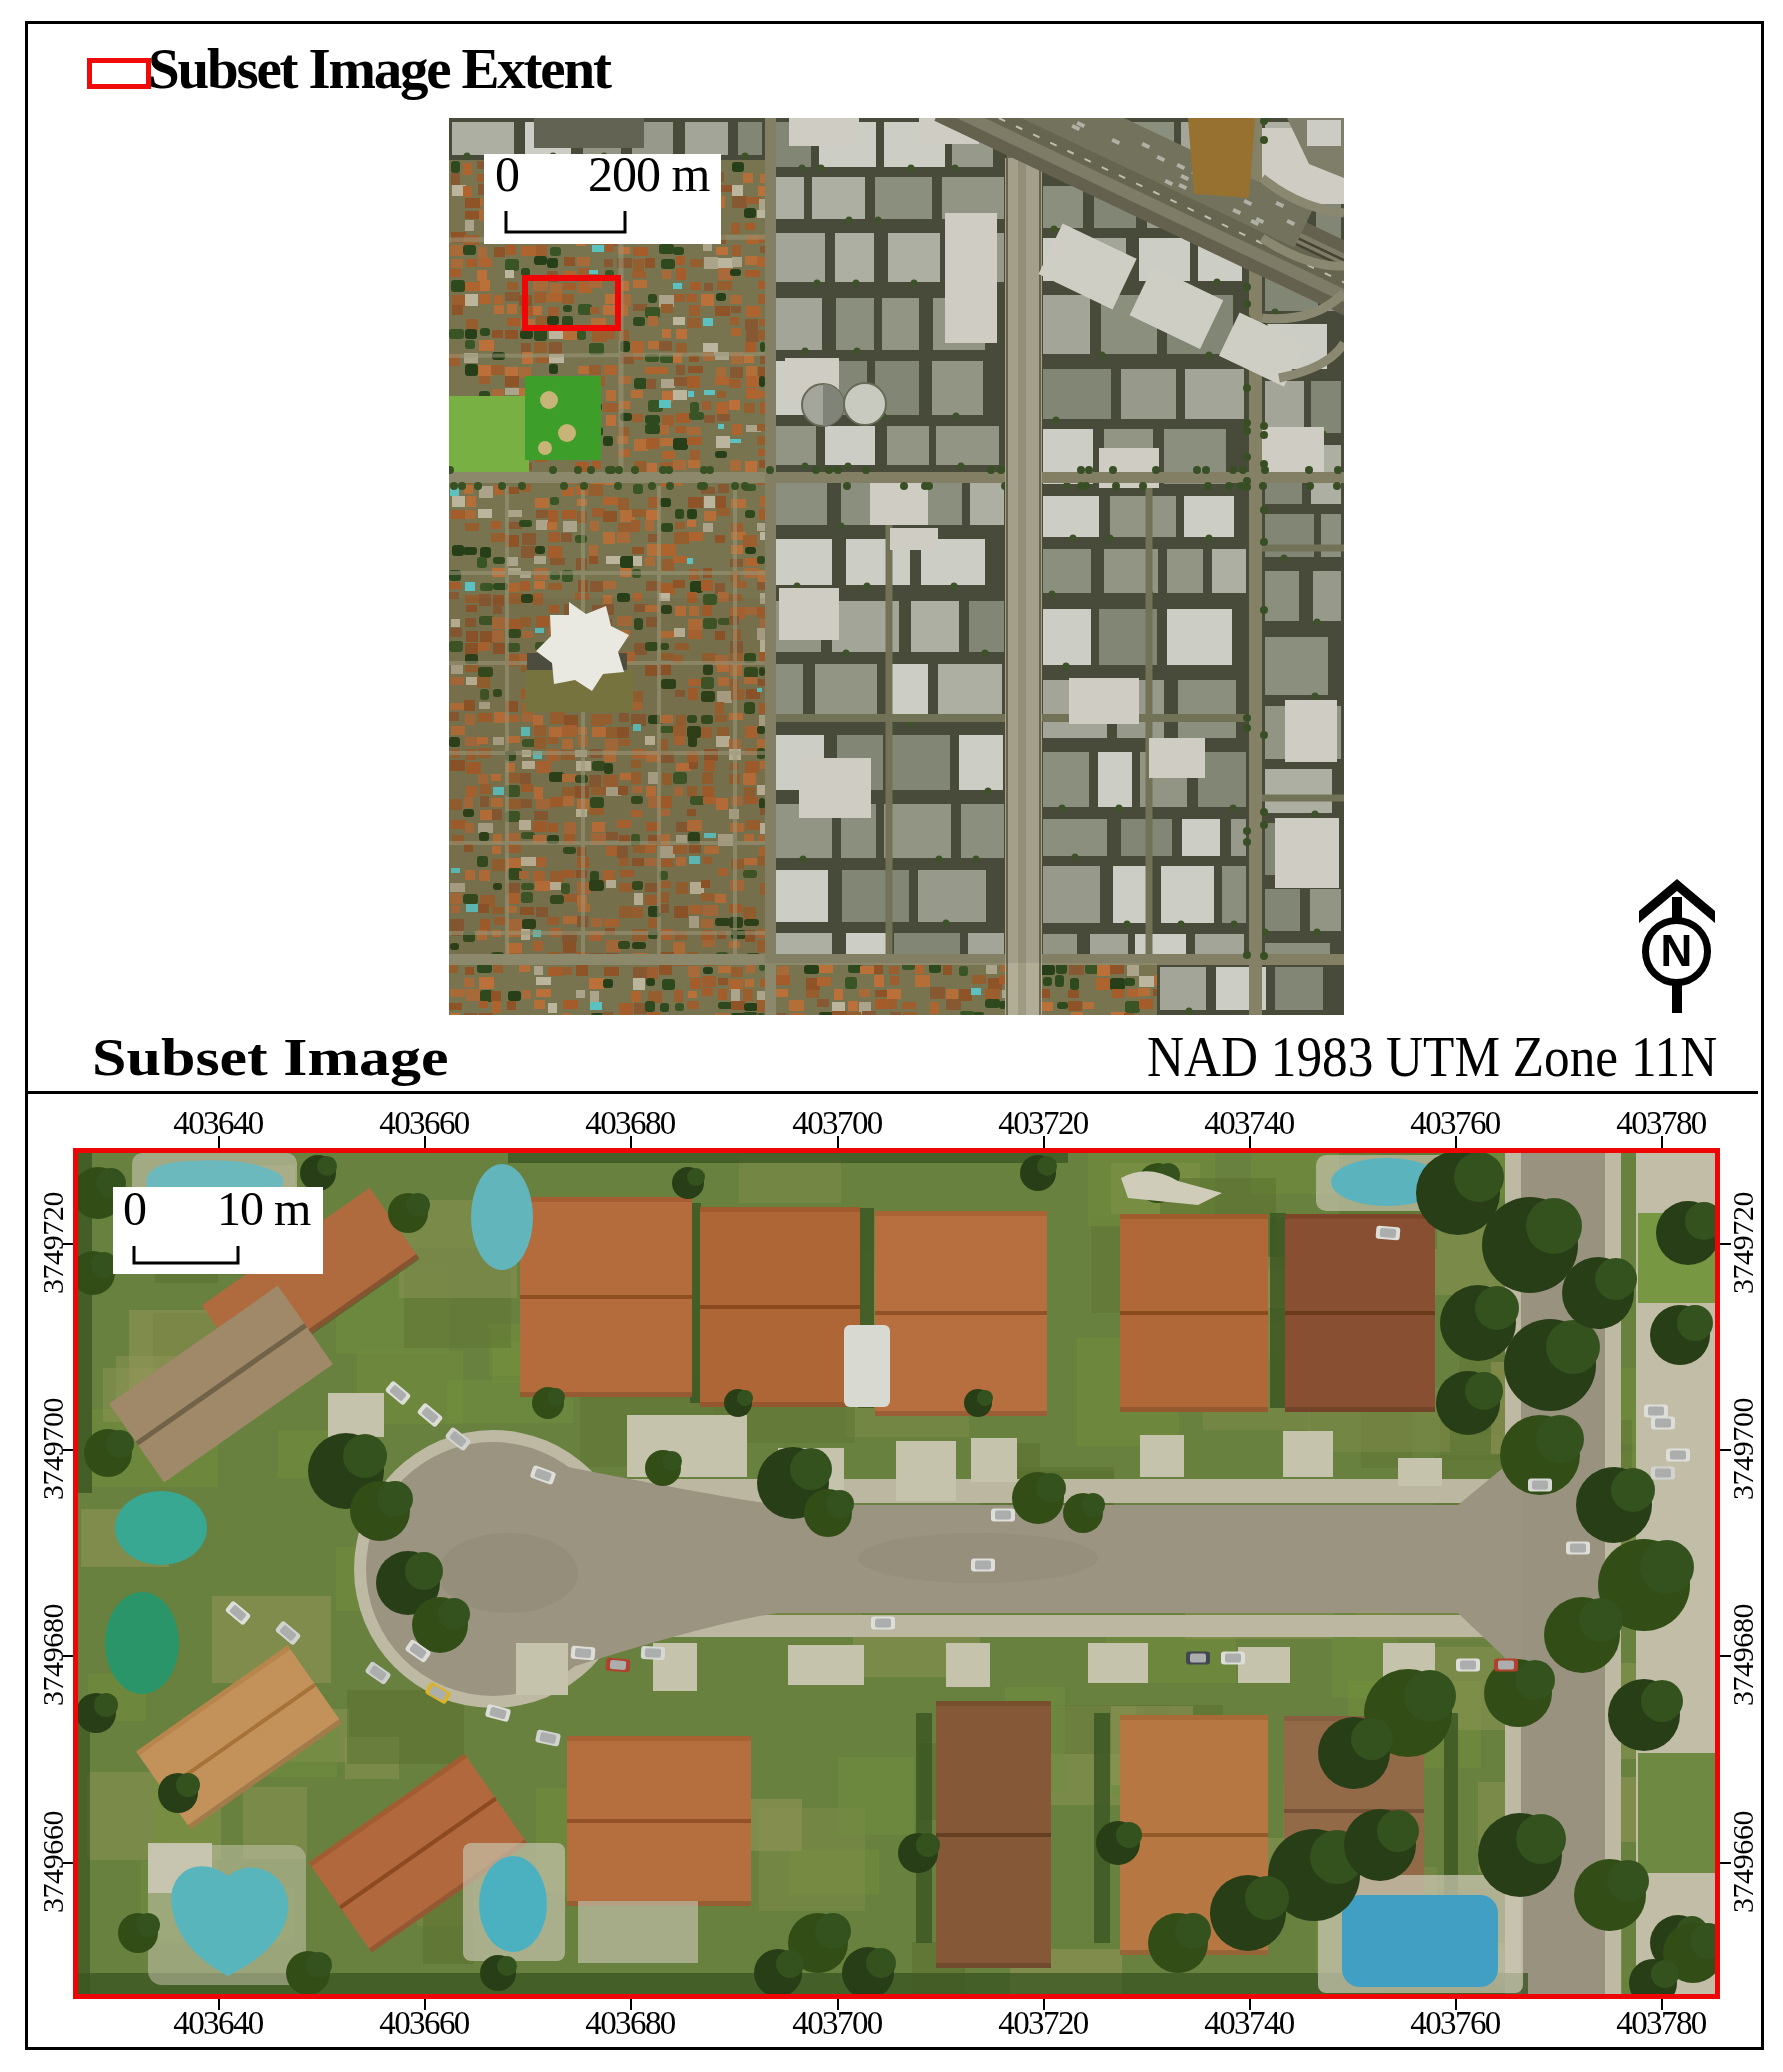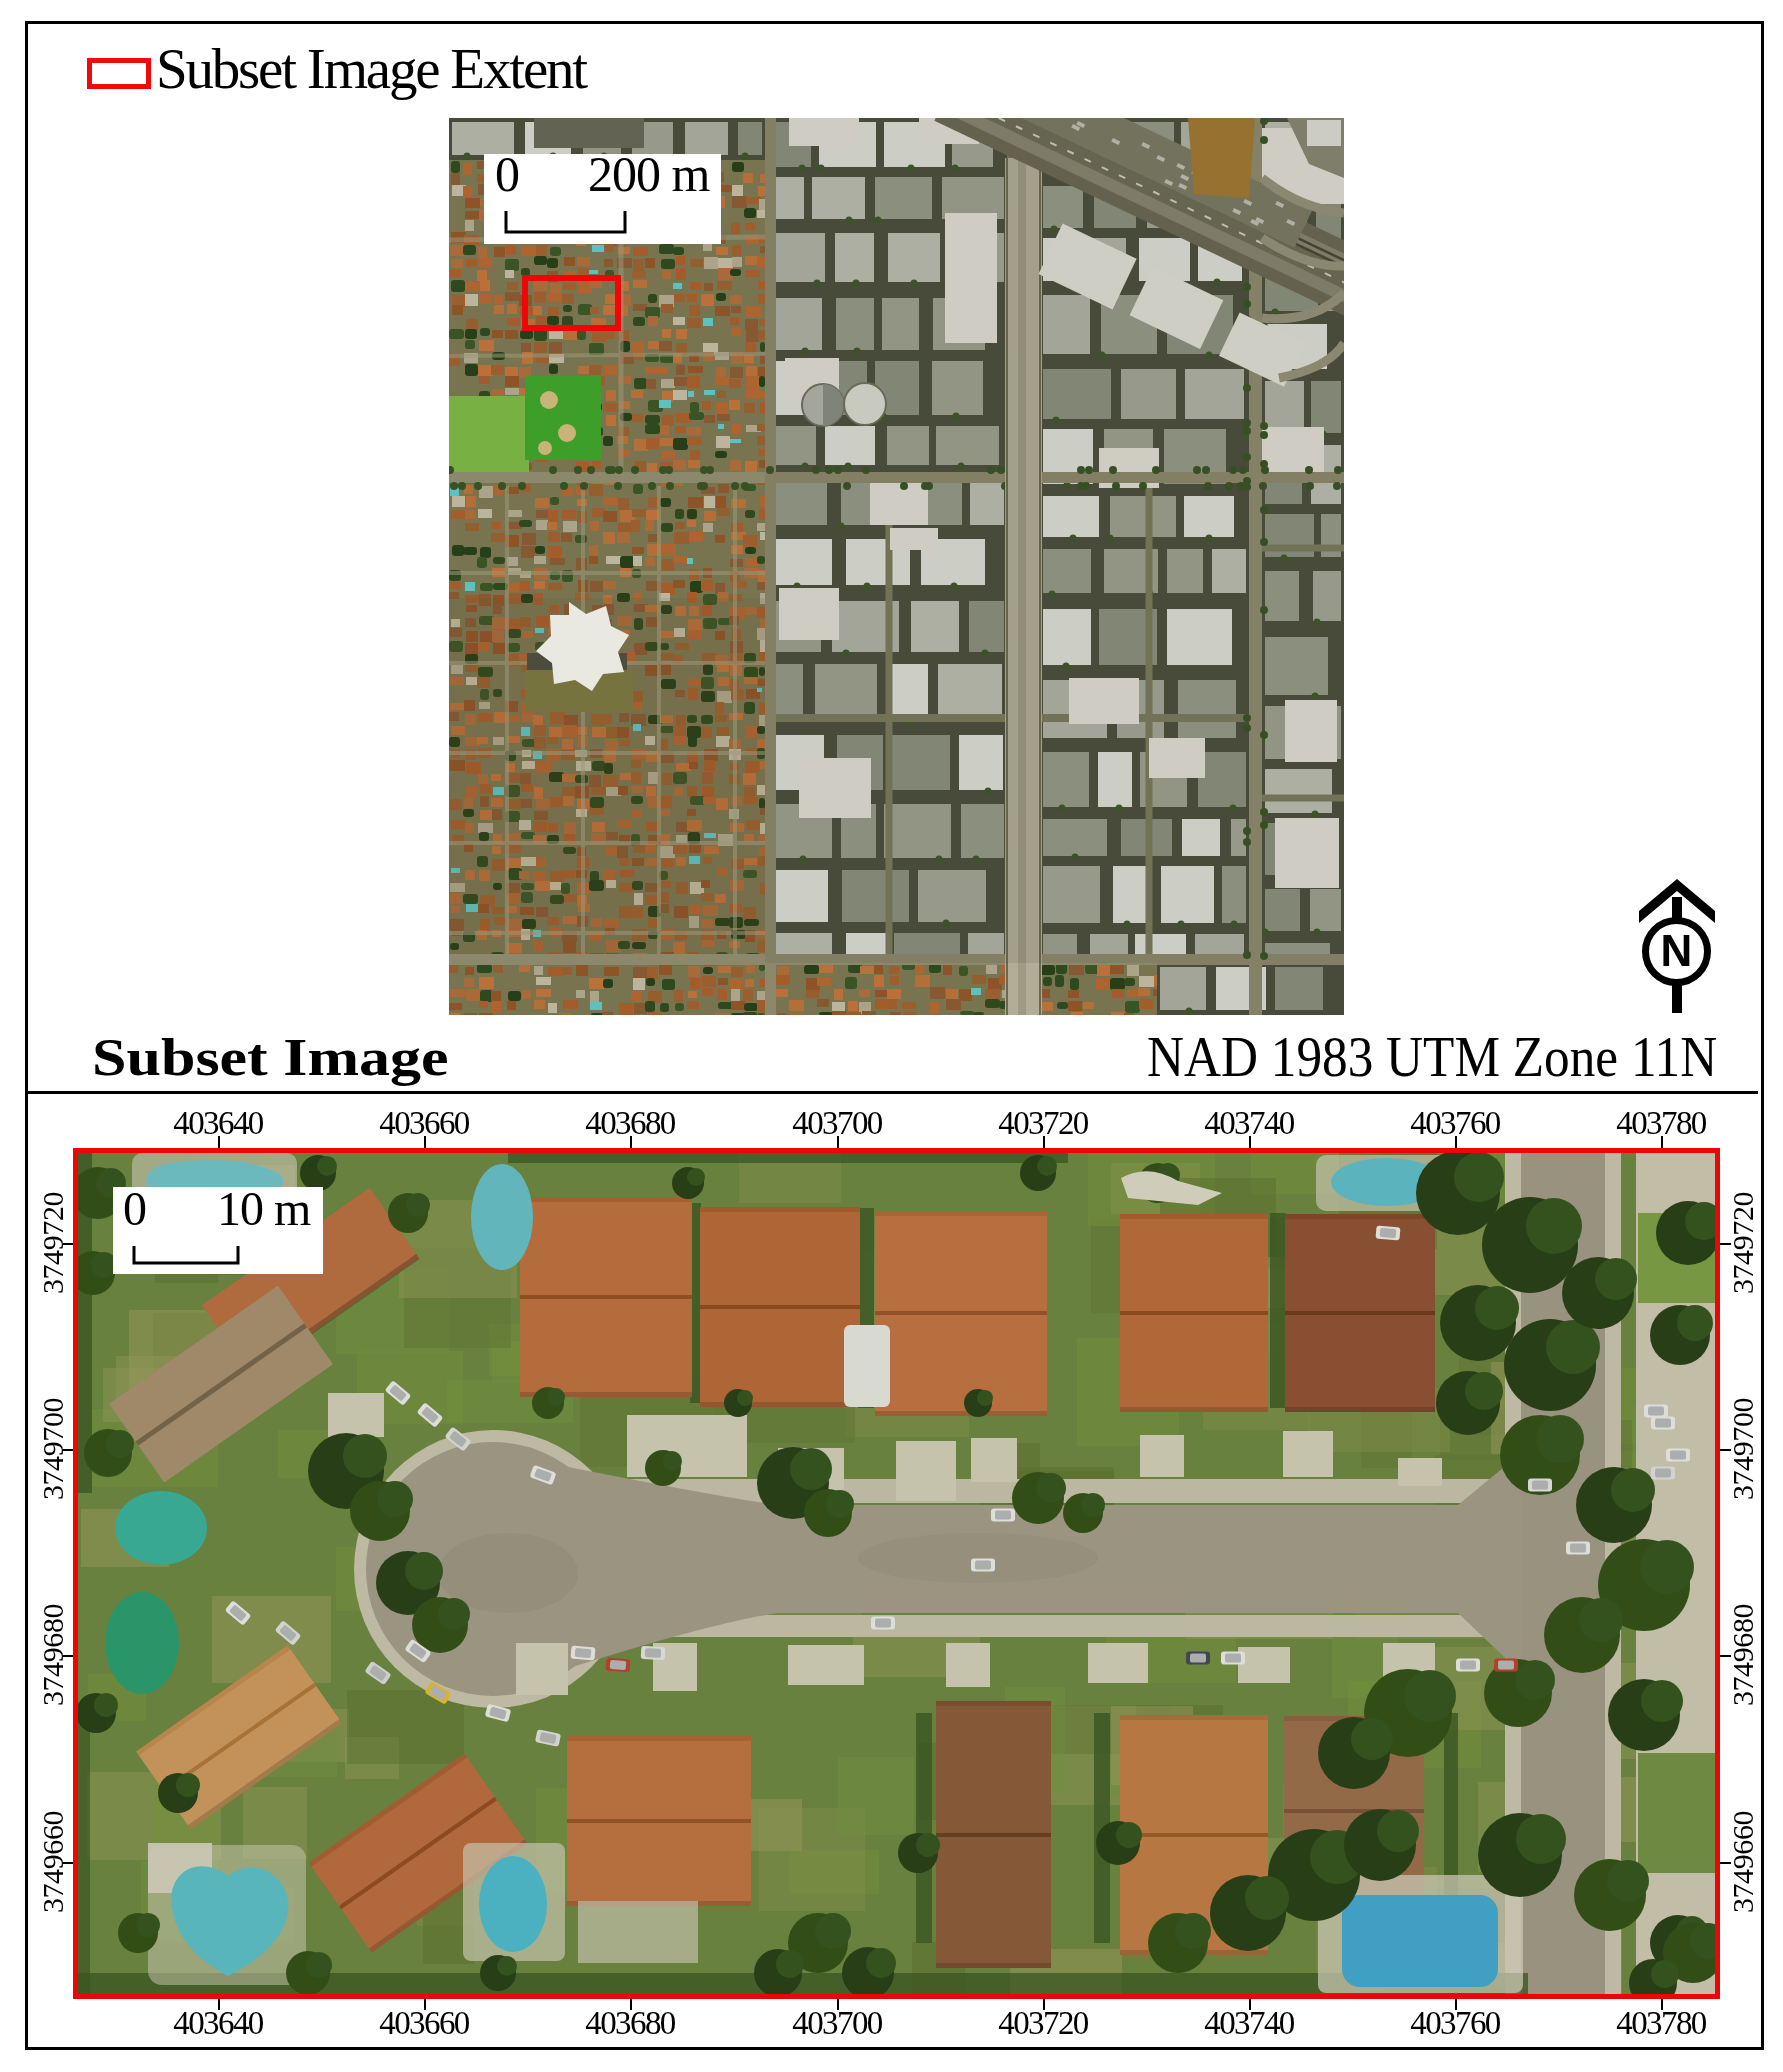--- a/index.html
+++ b/index.html
@@ -5,21 +5,21 @@
 .abs{position:absolute;}
 .lab{position:absolute;font-size:33px;letter-spacing:-1.6px;white-space:nowrap;line-height:1;}
 .slab{position:absolute;font-size:30px;letter-spacing:-0.4px;white-space:nowrap;line-height:1;}
 .tick{position:absolute;background:#000;}
 </style></head><body>
 
 <div class="abs" style="left:25px;top:21px;width:1733px;height:2023px;border:3px solid #000;"></div>
 
 <div class="abs" style="left:87px;top:58px;width:54px;height:21px;border:5px solid #f10a0a;"></div>
 
-<div class="abs" style="left:156px;top:40px;font-size:57px;line-height:1;letter-spacing:-2.2px;white-space:nowrap;">Subset Image Extent</div>
+<div class="abs" style="left:148px;top:40px;font-size:57px;line-height:1;letter-spacing:-2.2px;white-space:nowrap;font-weight:bold;">Subset Image Extent</div>
 <svg style="position:absolute;left:449px;top:118px" width="895" height="897" viewBox="0 0 895 897">
 
 <rect x="0" y="0" width="895" height="897" fill="#7b7752"></rect>
 
 <g>
 <rect x="2" y="43" width="9" height="12" fill="#2f4a1e" rx="3"></rect>
 <rect x="14" y="45" width="9" height="12" fill="#b2662f"></rect>
 <rect x="28" y="43" width="10" height="8" fill="#8a5a33"></rect>
 <rect x="44" y="42" width="12" height="11" fill="#c1713a"></rect>
 <rect x="57" y="43" width="11" height="9" fill="#b0a98f"></rect>

